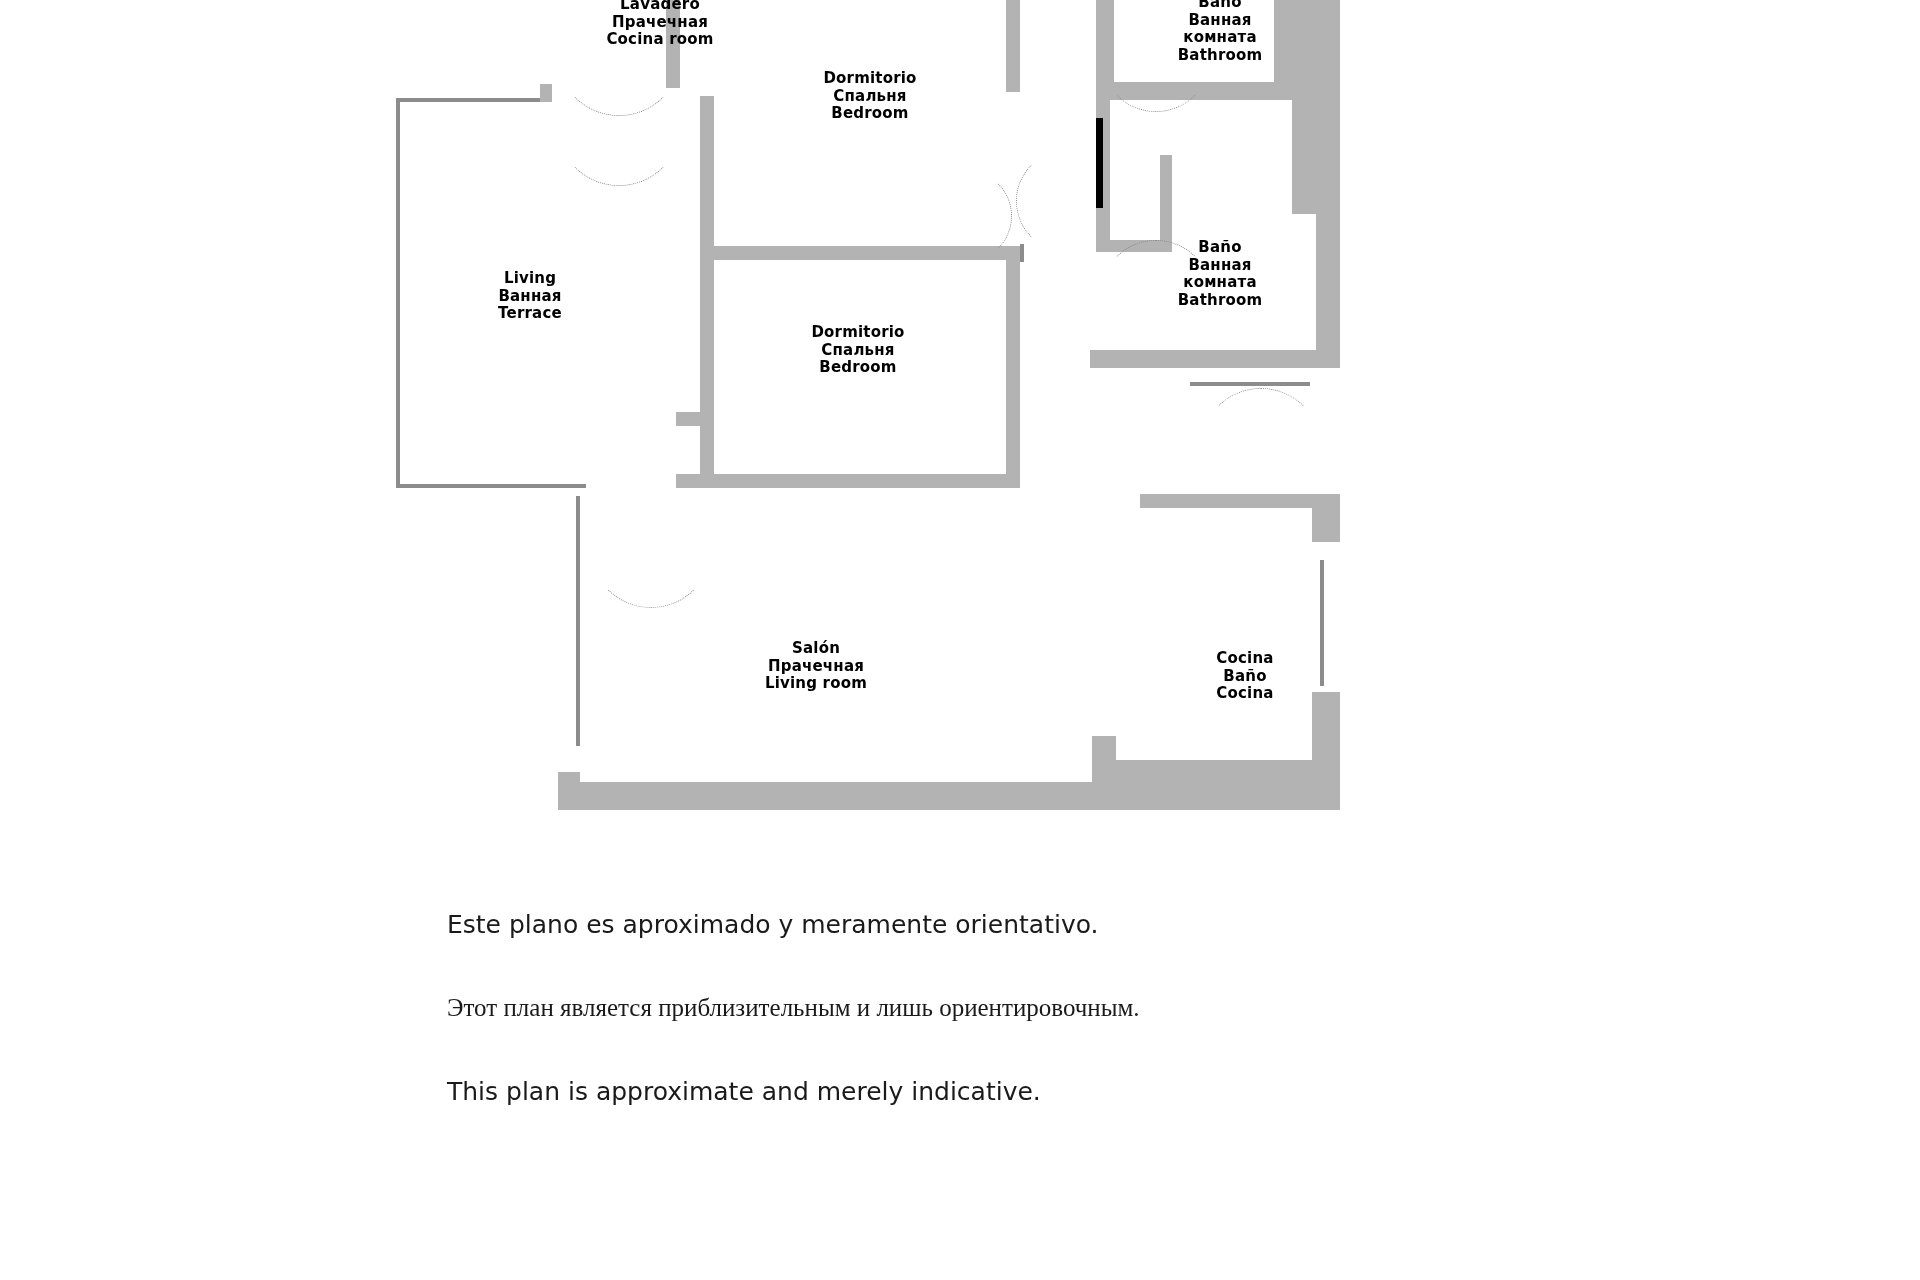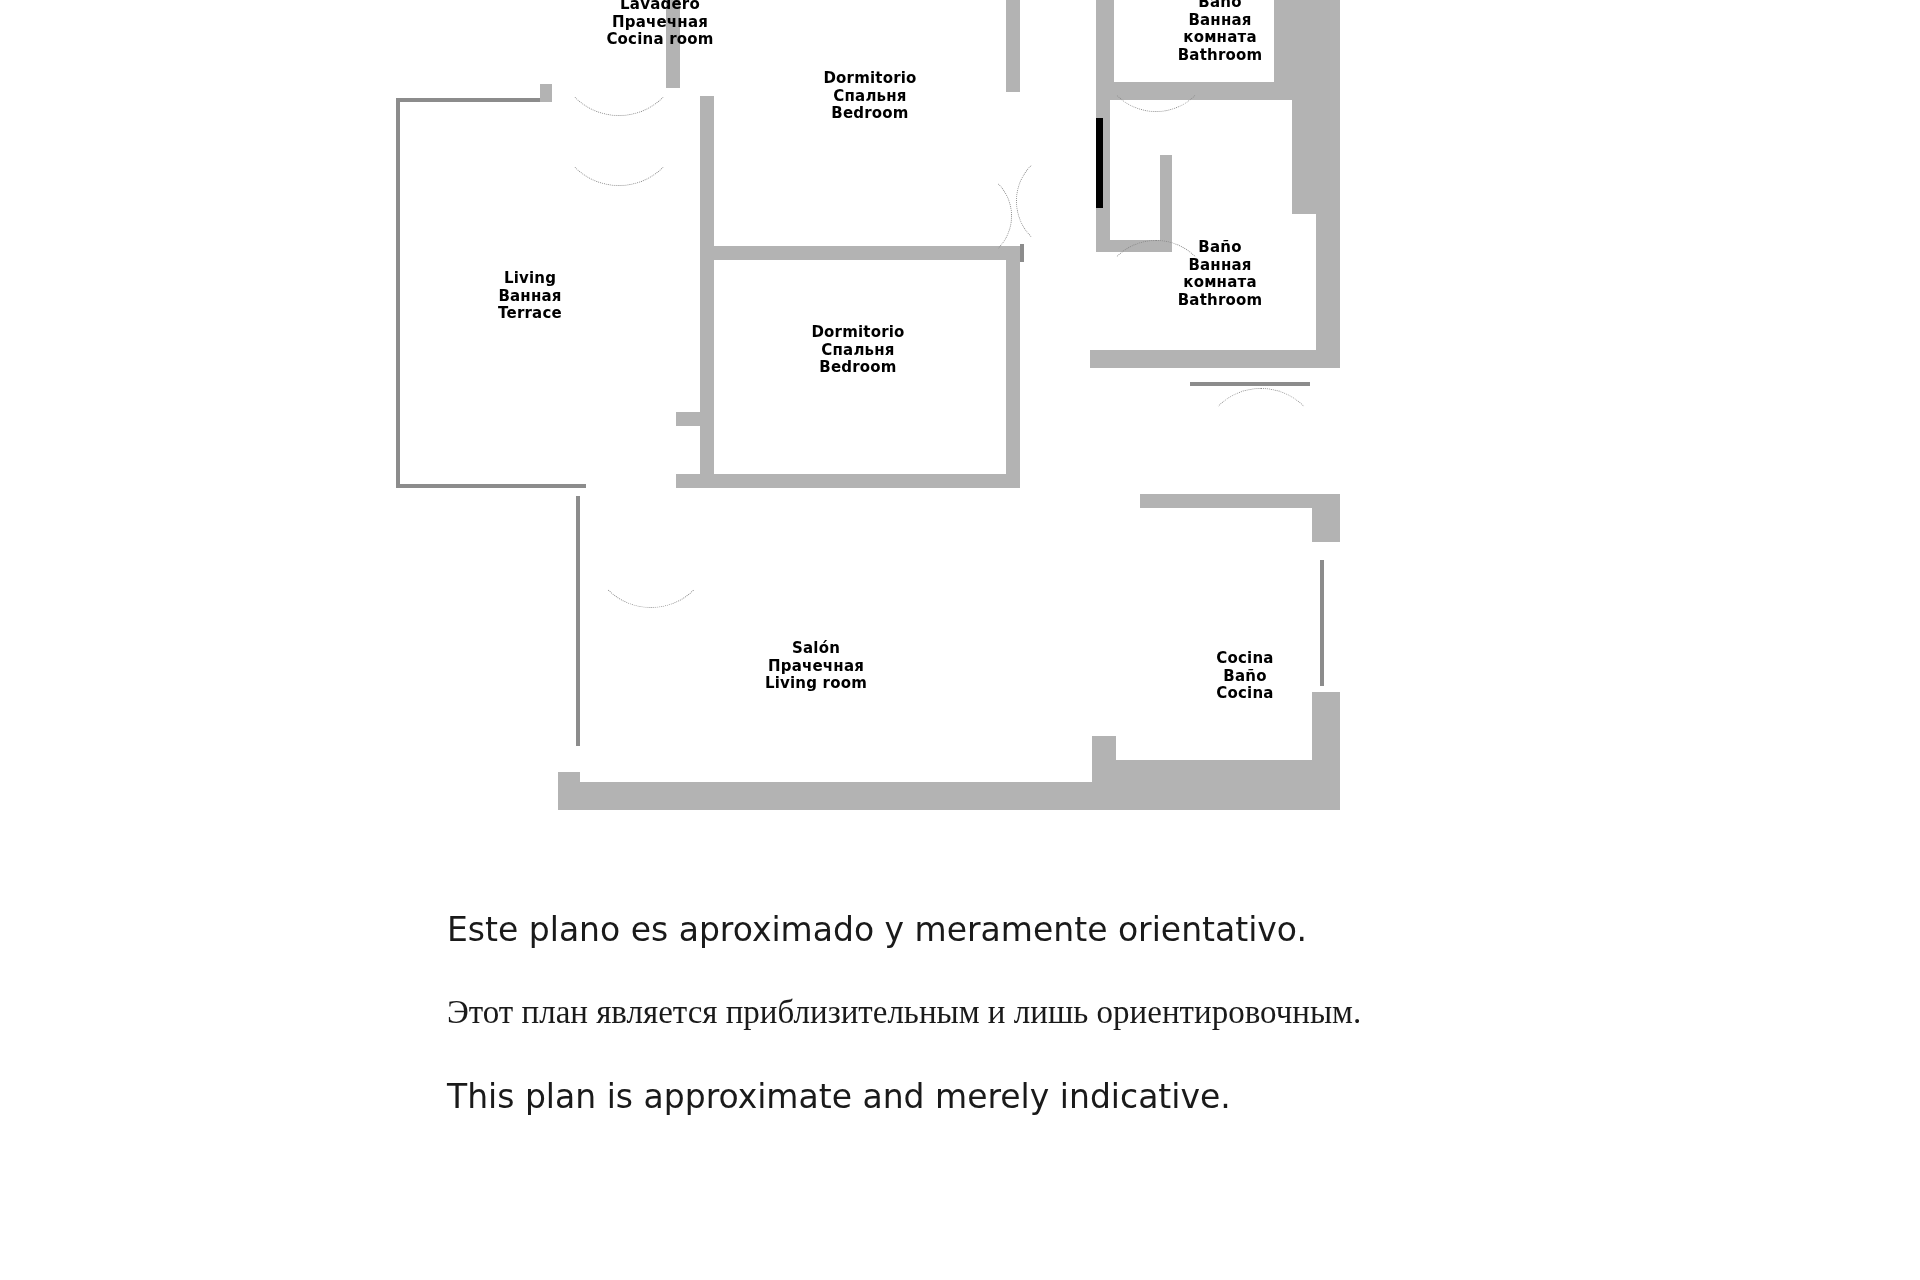--- a/index.html
+++ b/index.html
@@ -47,21 +47,21 @@
     line-height: 1.18;
     color: #000000;
     text-align: center;
     white-space: nowrap;
     letter-spacing: 0.2px;
   }
   .disclaimer {
     position: absolute;
     left: 447px;
     font-family: "DejaVu Sans", sans-serif;
-    font-size: 33px;
+    font-size: 25px;
     font-weight: 400;
     color: #1a1a1a;
     white-space: nowrap;
   }
   #disc1 { top: 910px; }
   #disc2 { top: 994px; font-family: Liberation Serif, serif; }
   #disc3 { top: 1077px; text-align: center; }
 </style>
 </head>
 <body>

